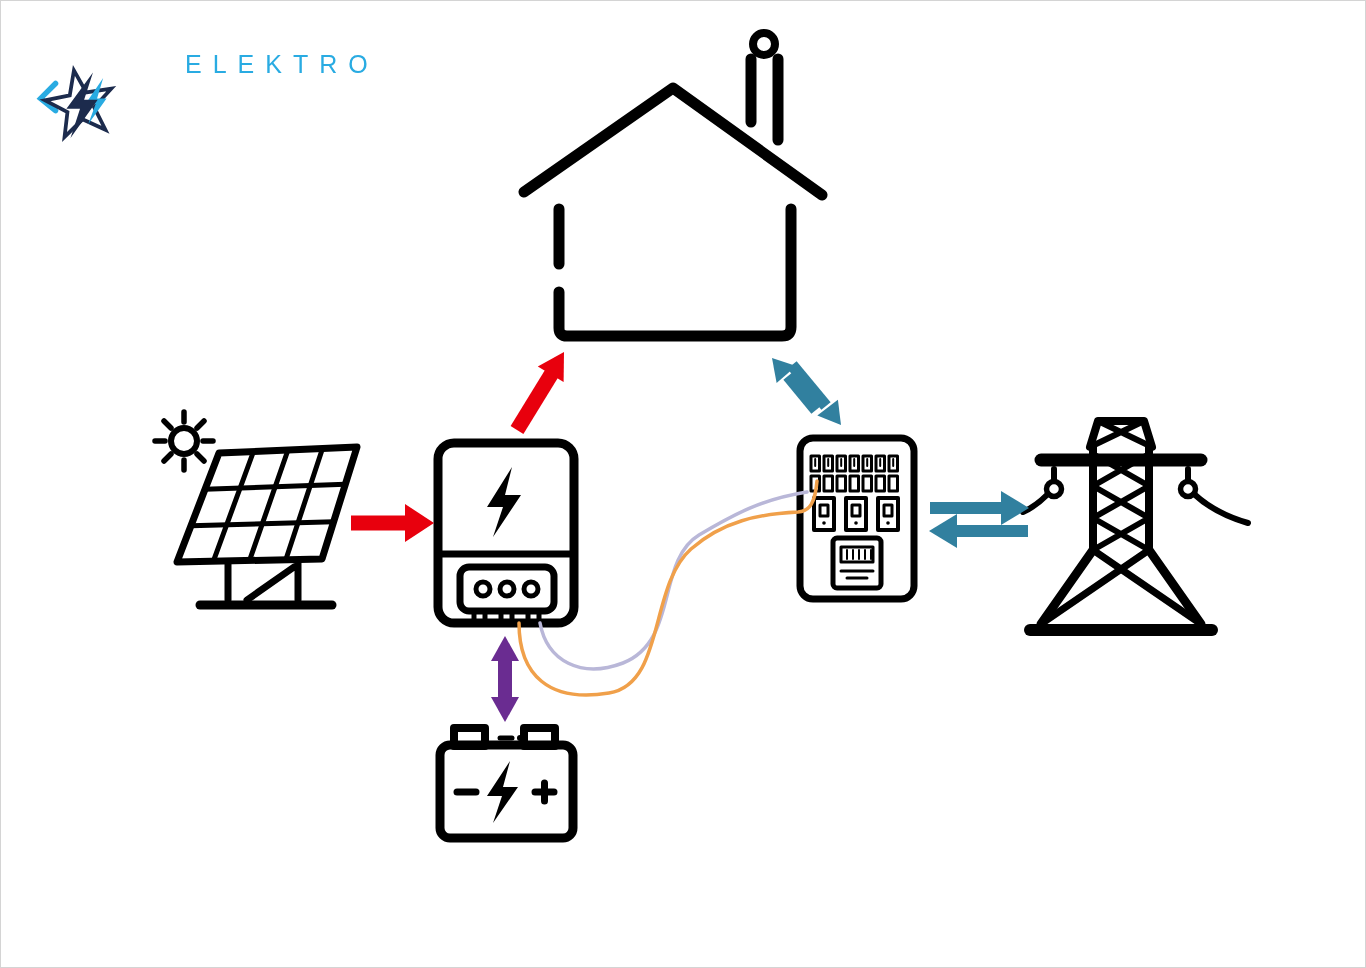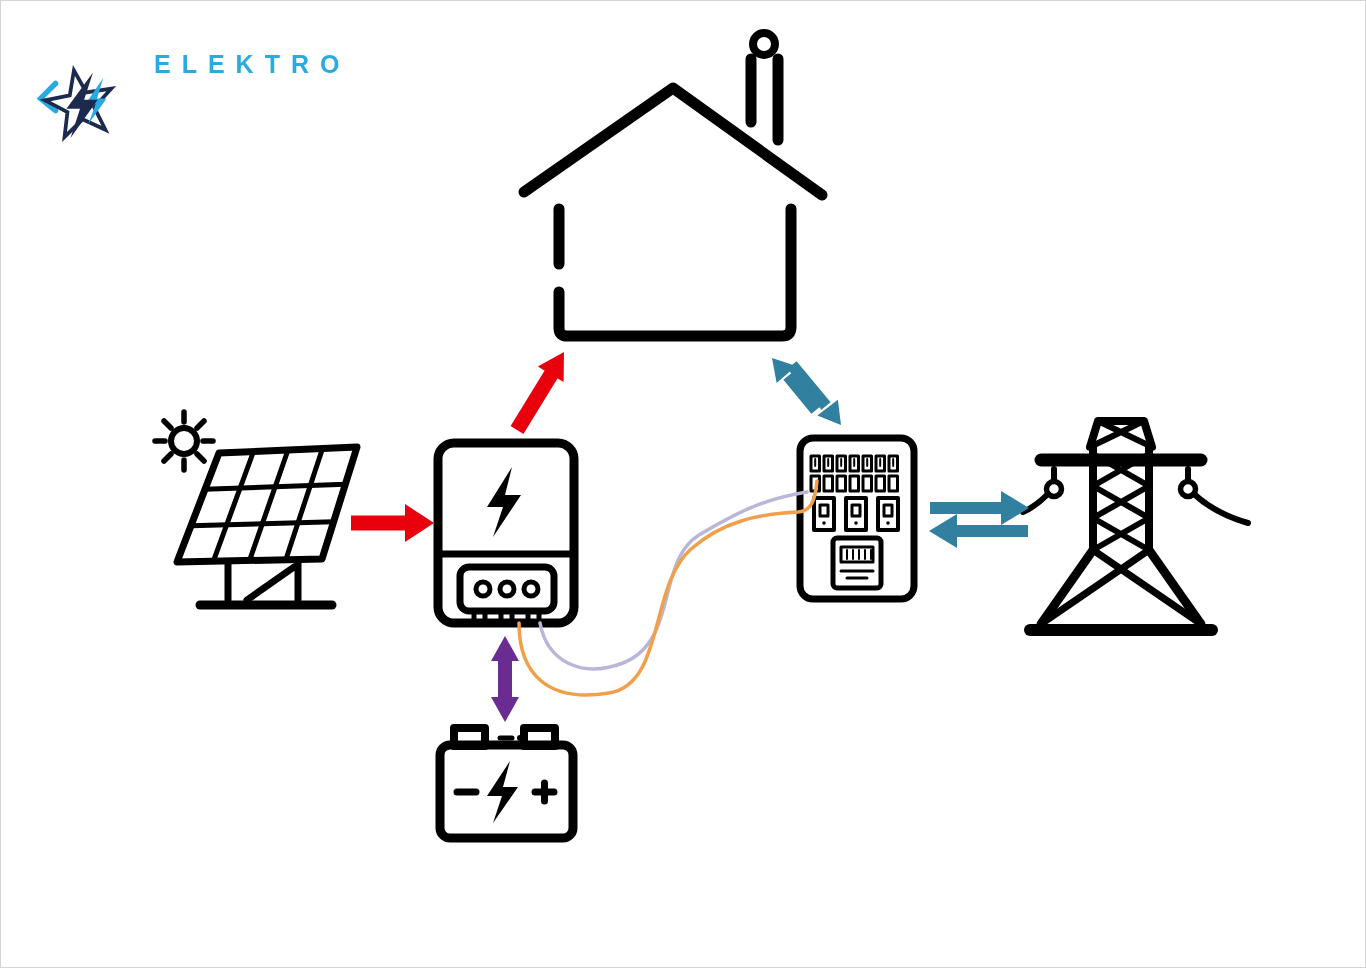--- a/index.html
+++ b/index.html
@@ -7,21 +7,21 @@
     width:1366px;height:968px;
     background:#ffffff;
     font-family:"Liberation Sans",sans-serif;
     position:relative;overflow:hidden;
     border:1px solid #d4d4d4;box-sizing:border-box;
   }
   .logo{position:absolute;left:26px;top:34px;display:flex;align-items:flex-start;z-index:2;}
   .logo-mark{width:102px;height:116px;flex:0 0 auto;}
   .logo-text{margin-left:8px;padding-top:10px;}
   .brand1{font-weight:bold;font-size:45px;letter-spacing:7px;color:#1c2b4d;line-height:1;}
-  .brand2{font-weight:bold;font-size:25px;letter-spacing:11px;color:#29abe2;margin-top:7px;margin-left:17px;line-height:1;}
+  .brand2{font-weight:normal;font-size:25px;letter-spacing:11px;color:#29abe2;margin-top:7px;margin-left:48px;line-height:1;}
   svg.canvas{position:absolute;left:0;top:0;}
 </style>
 </head>
 <body>
 
 <div class="logo">
   <svg class="logo-mark" viewBox="0 0 150 160" aria-hidden="true">
     <path d="M42,66 L20,88 L42,106" stroke="#29abe2" stroke-width="8" fill="none" stroke-linecap="round"></path>
     <path d="M69,46.8 L87.2,79.1 L123.9,73.6 L98.8,100.9 L115.4,134.1 L81.6,118.7 L55.2,144.7 L59.5,107.9 L26.5,90.8 L62.9,83.4 Z" fill="none" stroke="#1c2b4d" stroke-width="5.5" stroke-linejoin="miter"></path>
     <polygon points="112,58 86,96 101,96 90,126 117,88 103,88" fill="#29abe2"></polygon>

